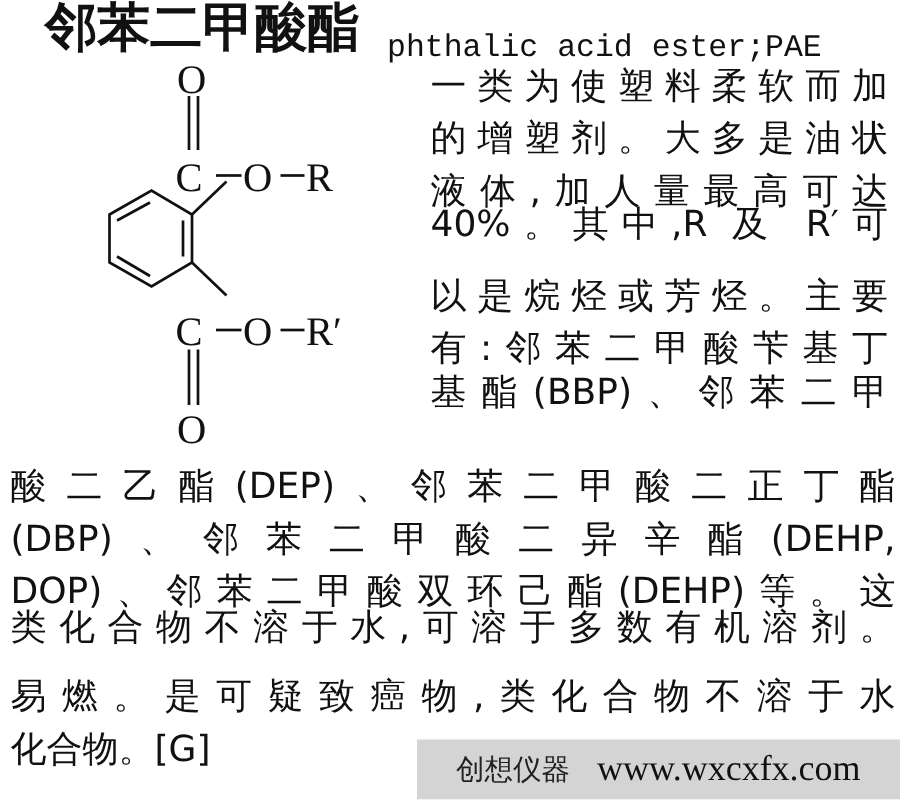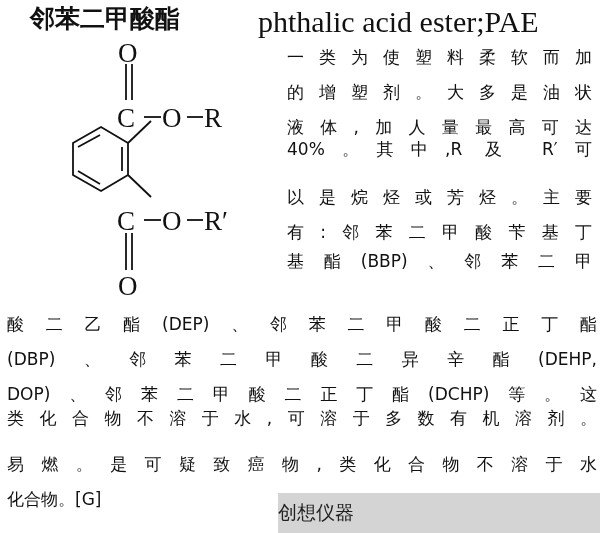--- a/index.html
+++ b/index.html
@@ -1,26 +1,26 @@
 <!DOCTYPE html>
 <html><head>
 <meta charset="utf-8">
 <style>
   html, body { margin:0; padding:0; }
   body { width:600px; height:533px; background:#ffffff; position:relative; overflow:hidden; color:#111; }
   .abs { position:absolute; white-space:nowrap; }
-  .title-cn { left:30px; top:0px; font-family:"DejaVu Sans", sans-serif; font-weight:bold; font-size:25px; line-height:38px; letter-spacing:0px; }
-  .title-en { left:258px; top:3px; font-family:Liberation Serif, serif; font-size:30px; line-height:38px; }
-  .line { font-family:"DejaVu Sans", sans-serif; font-size:17px; line-height:35px; }
+  .title-cn { left:30px; top:0px; font-family:"DejaVu Sans", sans-serif; font-weight:bold; font-size:35px; line-height:38px; letter-spacing:0px; }
+  .title-en { left:258px; top:14px; font-family:Liberation Mono, monospace; font-size:21px; line-height:38px; }
+  .line { font-family:"DejaVu Sans", sans-serif; font-size:24px; line-height:35px; }
   .rline { left:287px; width:305px; }
   .fline { left:7px; width:590px; }
   .just { text-align:justify; text-align-last:justify; }
   .struct { left:18px; top:40px; width:250px; height:260px; }
   .watermark { left:278px; top:493px; width:322px; height:40px; background:#d4d4d4; display:flex; align-items:center; }
-  .wm-cn { font-family:"DejaVu Serif", serif; font-size:19px; color:#222; }
+  .wm-cn { font-family:"DejaVu Serif", serif; font-size:19px; margin-left:26px; color:#222; }
   .wm-url { font-family:"Liberation Serif", serif; font-size:24px; margin-left:18px; color:#111; }
 </style>
 </head>
 <body>
 
 <div class="abs title-cn">邻苯二甲酸酯</div>
 <div class="abs title-en">phthalic acid ester;PAE</div>
 
 <svg class="abs struct" viewBox="0 0 250 260" xmlns="http://www.w3.org/2000/svg">
   <g stroke="#111" stroke-width="1.8" fill="none">
@@ -64,20 +64,21 @@
 <div class="abs line rline just" style="top:40px">一类为使塑料柔软而加</div>
 <div class="abs line rline just" style="top:75px">的增塑剂。大多是油状</div>
 <div class="abs line rline just" style="top:110px">液体,加人量最高可达</div>
 <div class="abs line rline just" style="top:132px">40%。其中,R 及 R′可</div>
 <div class="abs line rline just" style="top:180px">以是烷烃或芳烃。主要</div>
 <div class="abs line rline just" style="top:215px">有:邻苯二甲酸苄基丁</div>
 <div class="abs line rline just" style="top:244px">基酯(BBP)、邻苯二甲</div>
 
 <div class="abs line fline just" style="top:307px">酸二乙酯(DEP)、邻苯二甲酸二正丁酯</div>
 <div class="abs line fline just" style="top:342px">(DBP)、邻苯二甲酸二异辛酯(DEHP,</div>
-<div class="abs line fline just" style="top:377px">DOP)、邻苯二甲酸二正丁酯(DCHP)等。这</div>
+<div class="abs line fline just" style="top:377px">DOP)、邻苯二甲酸双环己酯(DEHP)等。这</div>
 <div class="abs line fline just" style="top:401px">类化合物不溶于水,可溶于多数有机溶剂。</div>
 <div class="abs line fline just" style="top:447px">易燃。是可疑致癌物,类化合物不溶于水</div>
 <div class="abs line" style="left:7px; top:482px;">化合物。[G]</div>
 
 <div class="abs watermark">
   <span class="wm-cn">创想仪器</span>
+  <span class="wm-url">www.wxcxfx.com</span>
 </div>
 
 </body></html>

